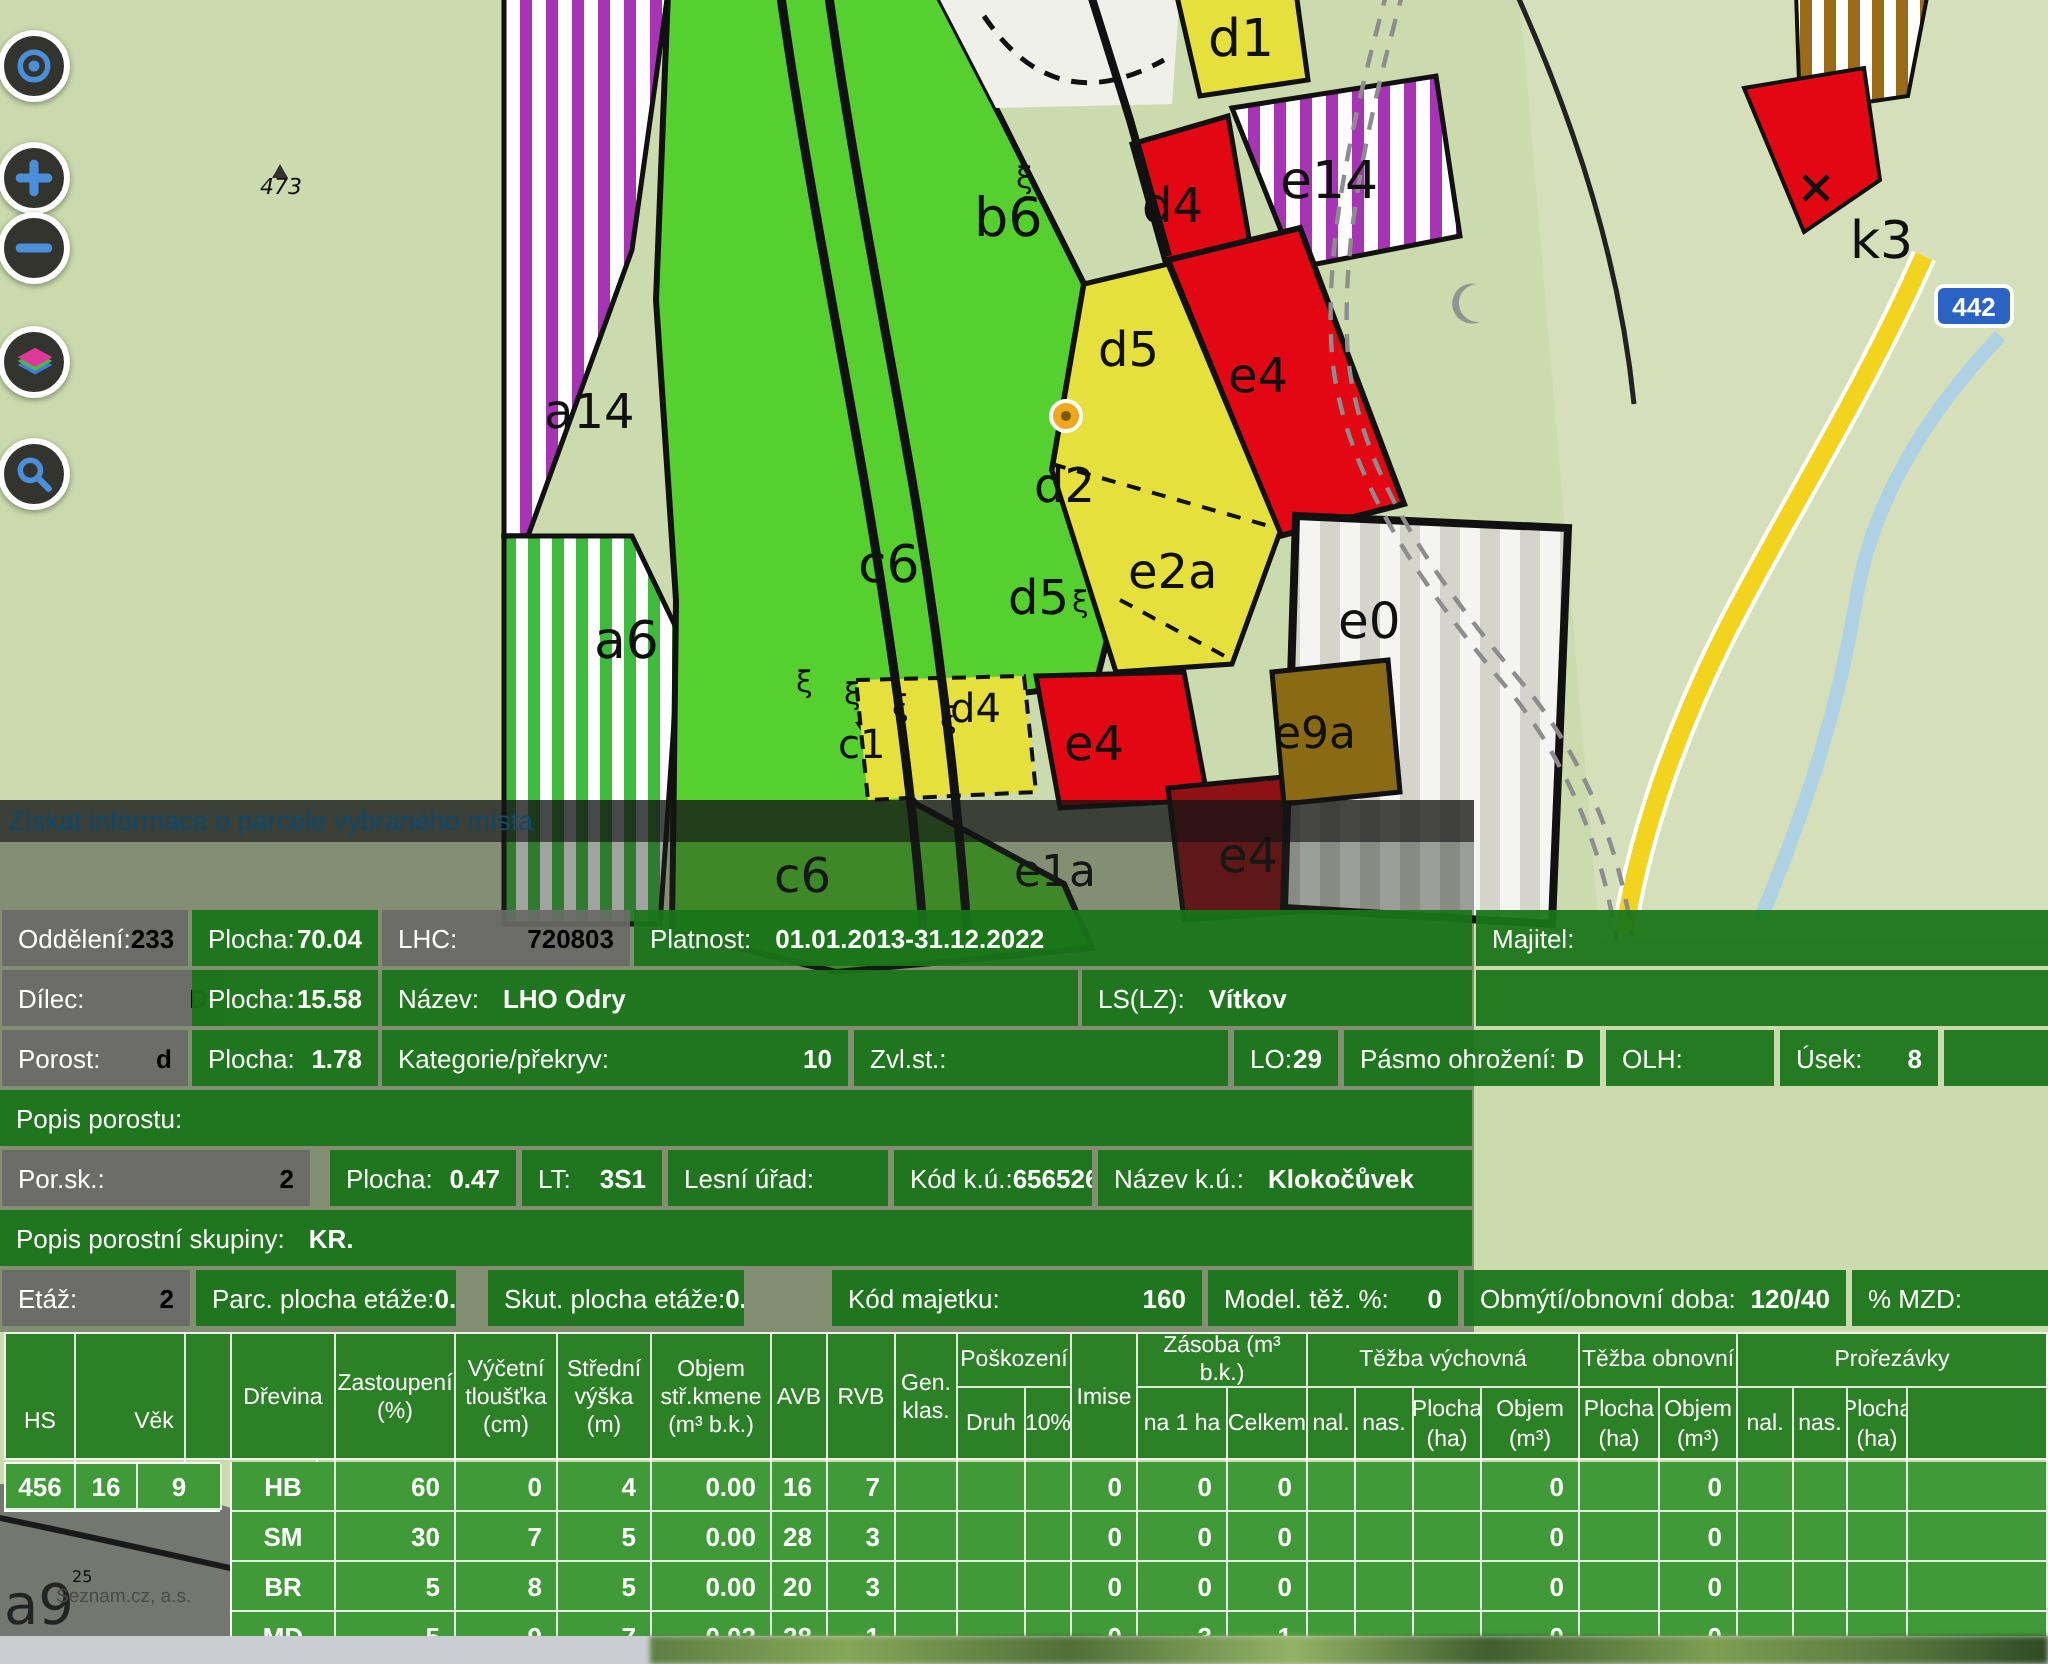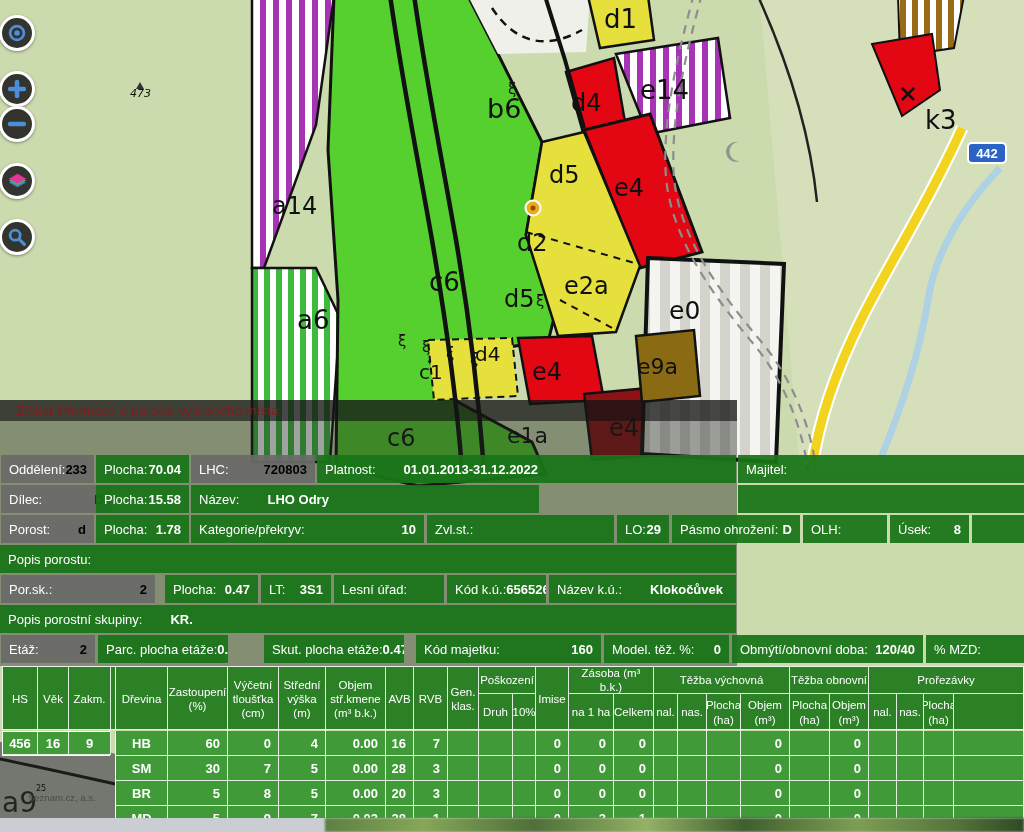--- a/index.html
+++ b/index.html
@@ -9,36 +9,36 @@
   .maplabel{font-family:"DejaVu Sans",sans-serif;fill:#101010;}
   
   .tool-btn{position:absolute;left:-1px;width:36px;height:36px;border-radius:50%;
     background:#34342e;border:3px solid #fff;box-sizing:border-box;
     display:flex;align-items:center;justify-content:center;cursor:pointer;
     box-shadow:0 1px 3px rgba(0,0,0,.4);}
   
   .panel-dim{position:absolute;left:0;top:421px;width:737px;height:245px;
     background:rgba(32,36,32,.42);}
   .title-bar{position:absolute;left:0;top:400px;width:737px;height:21px;
-    background:rgba(20,20,20,.78);color:#7f1d1d;font-size:13.5px;line-height:21px;
-    padding-left:16px;box-sizing:border-box;white-space:nowrap;}
+    background:rgba(20,20,20,.78);color:#0c4a6e;font-size:13.5px;line-height:21px;
+    padding-left:4px;box-sizing:border-box;white-space:nowrap;}
   
   .cell{position:absolute;height:28px;display:flex;align-items:center;
     justify-content:space-between;padding:0 8px;box-sizing:border-box;
     font-size:13px;color:#fff;white-space:nowrap;overflow:hidden;}
-  .cell.lp{justify-content:flex-start;gap:28px;}
+  .cell.lp{justify-content:flex-start;gap:12px;}
   .green{background:rgba(26,117,24,.94);}
   .gray{background:rgba(106,106,104,.93);}
   .cell .val{font-weight:bold;}
   .cell .val.yellow{color:#000000;}
   
   .thead-left,.thead{position:absolute;top:666px;height:64px;display:grid;
     grid-template-rows:27px 37px;background:#2c8127;border:1px solid rgba(255,255,255,.9);
     box-sizing:border-box;}
-  .thead-left{left:2px;width:128px;grid-template-columns:35px 31px 42px;}
+  .thead-left{left:2px;width:128px;grid-template-columns:35px 31px 42px;gap:24px;}
   .thead{left:115px;width:909px;
     grid-template-columns:52px 60px 51px 47px 60px 28px 34px 31px 34px 23px 33px 45px 40px 24px 29px 34px 49px 40px 39px 28px 27px 30px 70px;}
   .th{display:flex;align-items:center;justify-content:center;text-align:center;
     color:#fff;font-size:11.5px;line-height:1.22;white-space:pre-line;
     border-right:1px solid rgba(255,255,255,.85);box-sizing:border-box;overflow:hidden;}
   .th.grp{border-bottom:1px solid rgba(255,255,255,.85);}
   .tleft,.tdata{position:absolute;top:731px;background:rgba(255,255,255,.9);}
   .tleft{left:2px;width:108px;height:25px;display:grid;grid-template-columns:35px 31px 42px;
     border:1px solid rgba(255,255,255,.9);box-sizing:border-box;text-align:center;}
   .tdata{left:115px;width:909px;height:87px;overflow:hidden;
@@ -258,20 +258,24 @@
       <span class="val yellow">D</span>
     </div>
   <div class="cell green" style="left:96px;top:485px;width:93px">
       <span class="lbl">Plocha:</span>
       <span class="val">15.58</span>
     </div>
   <div class="cell green lp" style="left:191px;top:485px;width:348px">
       <span class="lbl">Název:</span>
       <span class="val">LHO Odry</span>
     </div>
+  <div class="cell green lp" style="left:541px;top:485px;width:195px">
+      <span class="lbl">LS(LZ):</span>
+      <span class="val">Vítkov</span>
+    </div>
   <div class="cell green" style="left:738px;top:485px;width:286px"></div>
 
   <div class="cell gray" style="left:1px;top:515px;width:93px">
       <span class="lbl">Porost:</span>
       <span class="val yellow">d</span>
     </div>
   <div class="cell green" style="left:96px;top:515px;width:93px">
       <span class="lbl">Plocha:</span>
       <span class="val">1.78</span>
     </div>
@@ -337,21 +341,21 @@
     </div>
 
   <div class="cell gray" style="left:1px;top:635px;width:94px">
       <span class="lbl">Etáž:</span>
       <span class="val yellow">2</span>
     </div>
   <div class="cell green" style="left:98px;top:635px;width:130px">
       <span class="lbl">Parc. plocha etáže:</span>
       <span class="val">0.47</span>
     </div>
-  <div class="cell green" style="left:264px;top:635px;width:140px">
+  <div class="cell green" style="left:244px;top:635px;width:128px">
       <span class="lbl">Skut. plocha etáže:</span>
       <span class="val">0.47</span>
     </div>
   <div class="cell green" style="left:416px;top:635px;width:185px">
       <span class="lbl">Kód majetku:</span>
       <span class="val">160</span>
     </div>
   <div class="cell green" style="left:604px;top:635px;width:125px">
       <span class="lbl">Model. těž. %:</span>
       <span class="val">0</span>

